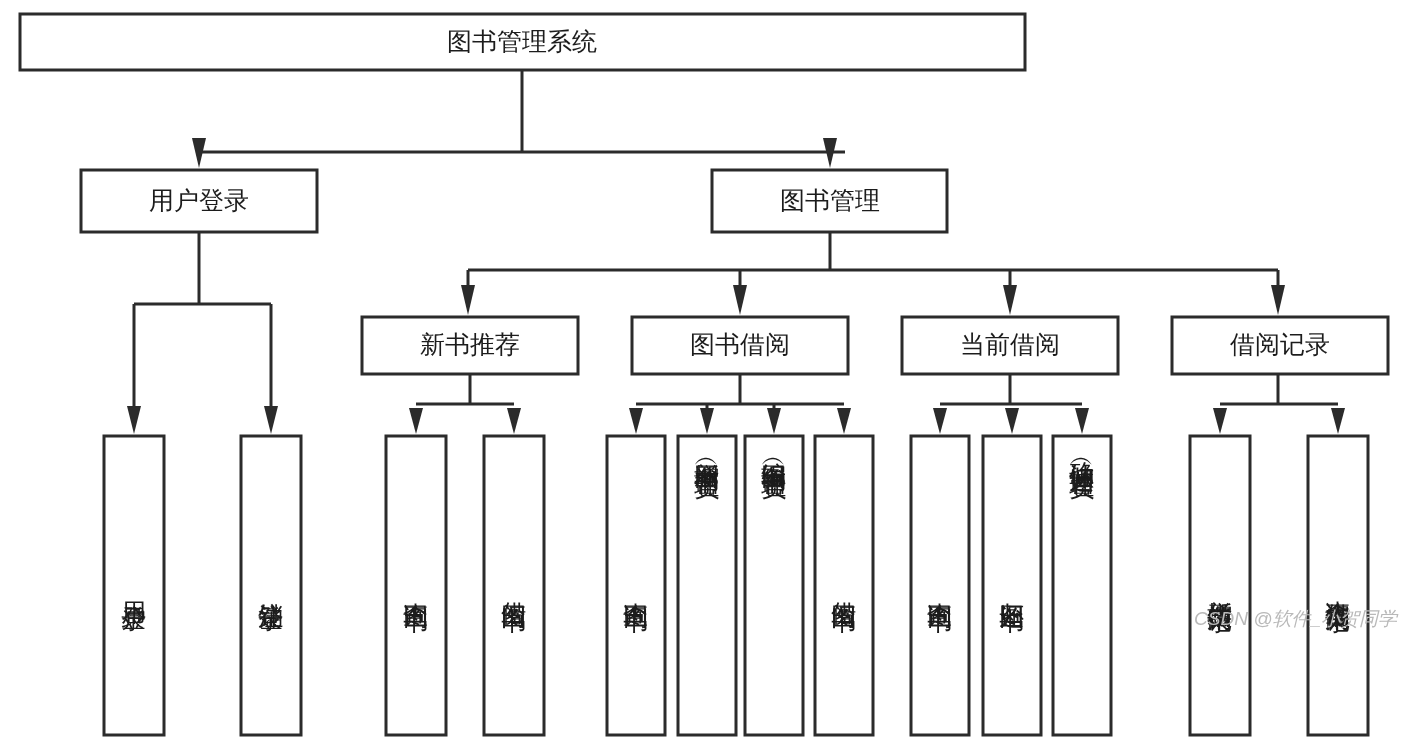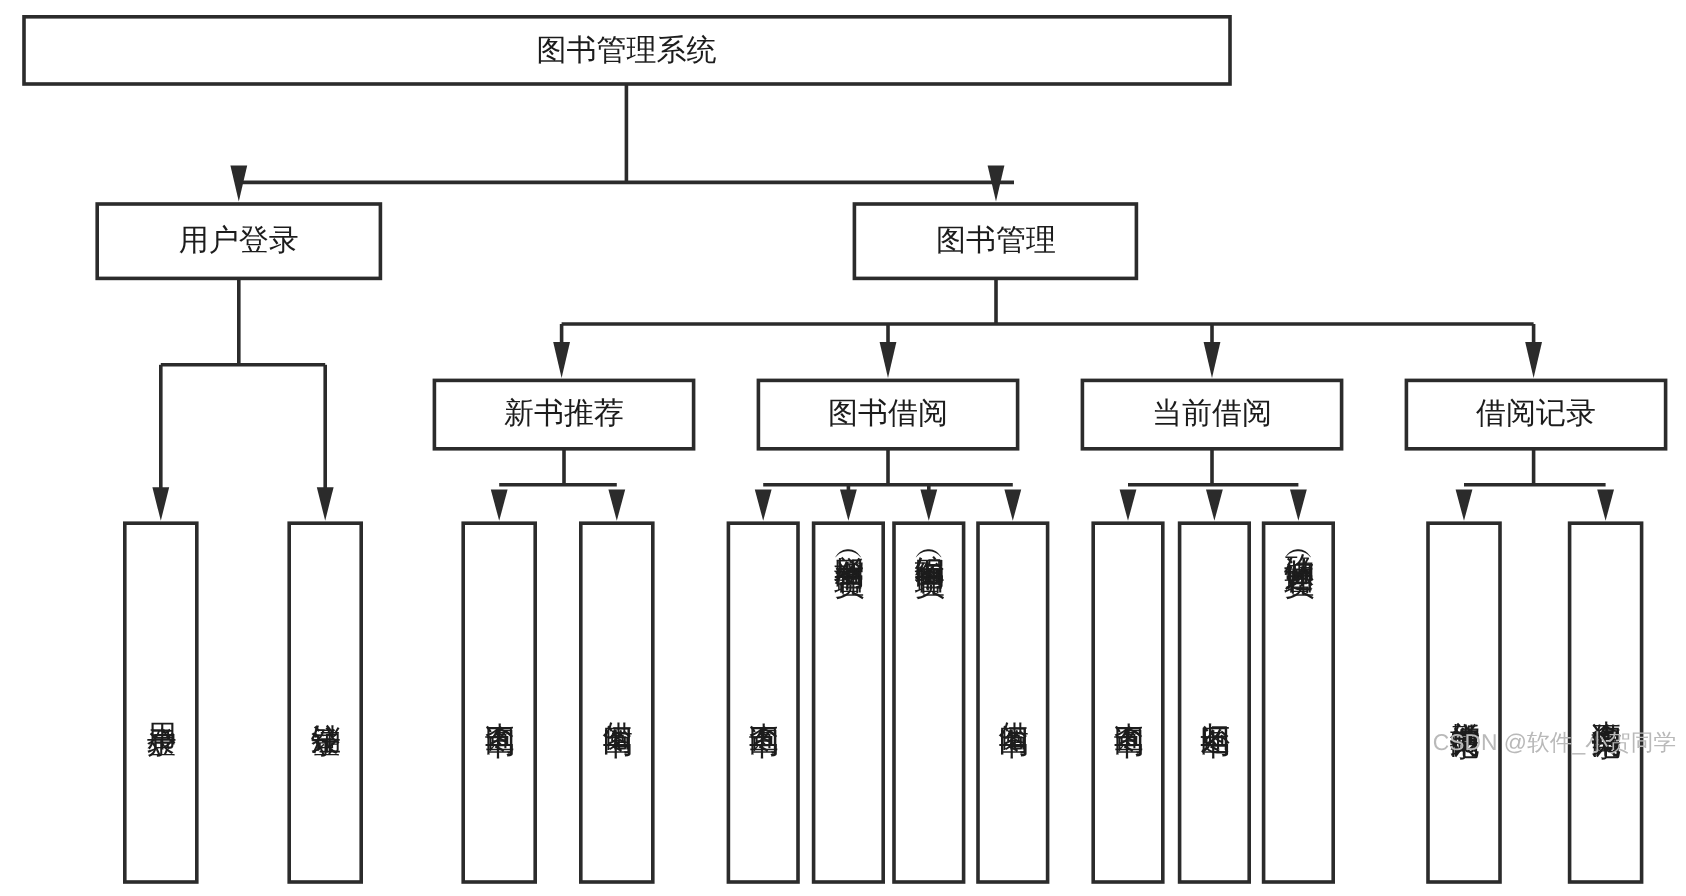--- a/index.html
+++ b/index.html
@@ -62,20 +62,21 @@
     pointer-events: none;
   }
   .watermark {
     position: absolute;
     right: 8px;
     bottom: 4px;
     font-family: "Liberation Sans", "DejaVu Sans", sans-serif;
     font-size: 19px;
     color: #b9b9b9;
     white-space: nowrap;
+    font-style: italic;
   }
 </style>
 </head>
 <body>
 
 <div id="diagram-root">
 
   <svg class="diagram-svg" viewBox="0 0 1405 747">
     <defs>
       <marker id="arrow" viewBox="0 0 12 14" refX="6" refY="13" markerWidth="12" markerHeight="14" orient="auto-start-reverse" markerUnits="userSpaceOnUse">

